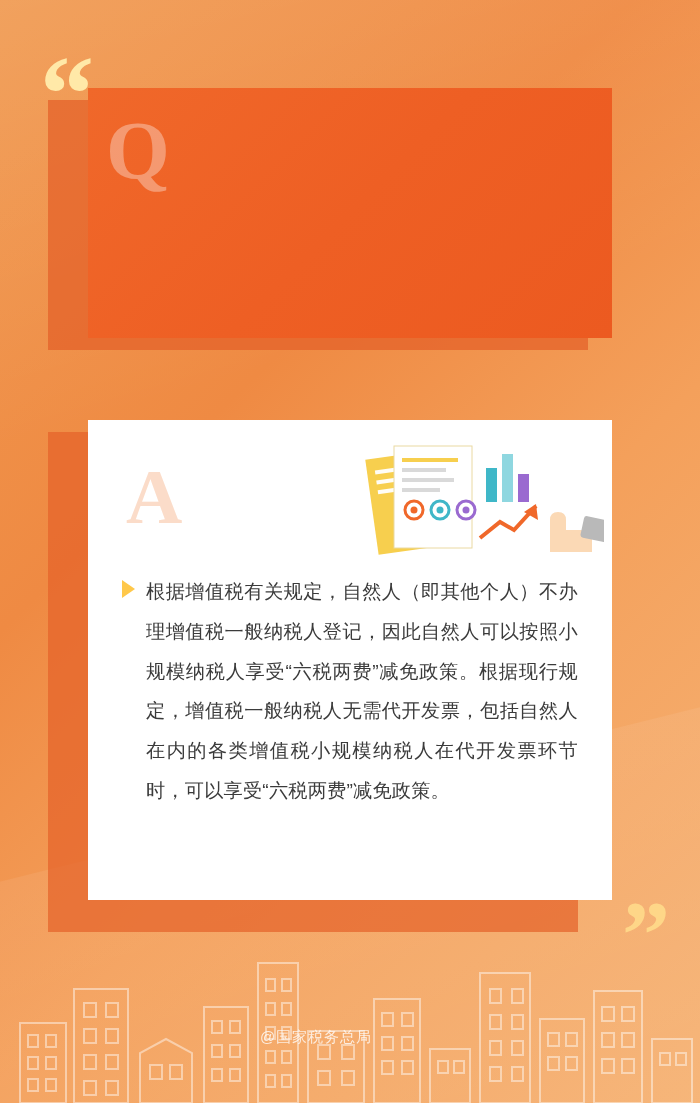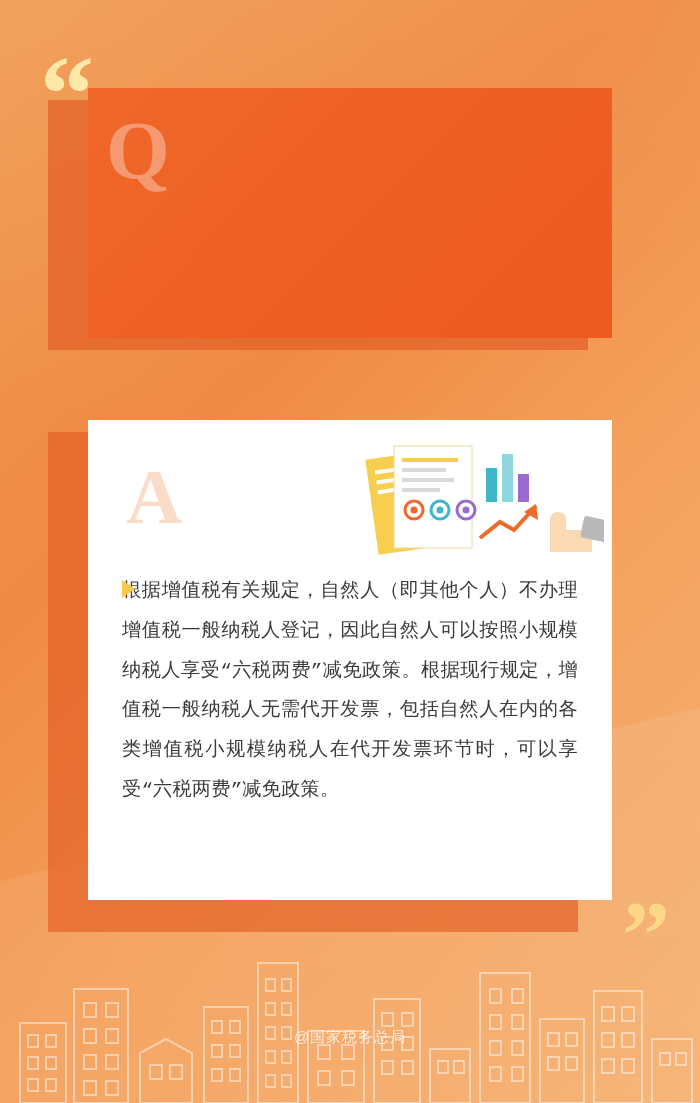--- a/index.html
+++ b/index.html
@@ -129,41 +129,41 @@
   }
   .a-arrow {
     position: absolute;
     left: 0px; top: 8px;
     width: 0; height: 0;
     border-left: 13px solid #ffc84a;
     border-top: 9px solid transparent;
     border-bottom: 9px solid transparent;
   }
   .a-text {
+    margin-left: 24px;
     color: #3b3b3b;
     font-size: 19.2px;
     line-height: 2.07;
     letter-spacing: 0.2px;
     text-align: justify;
     white-space: pre-wrap;
-    font-family: Liberation Mono, monospace;
   }
 
   
   .illus {
     position: absolute;
     right: 8px; top: 14px;
     width: 250px; height: 130px;
   }
 
   
   .watermark {
     position: absolute;
     left: 0; bottom: 56px;
-    width: 700px;
+    width: 632px;
     text-align: center;
     color: rgba(255,255,255,0.78);
     font-size: 15px;
     letter-spacing: 1px;
   }
 </style>
 </head>
 <body>
 
 <div id="page">

